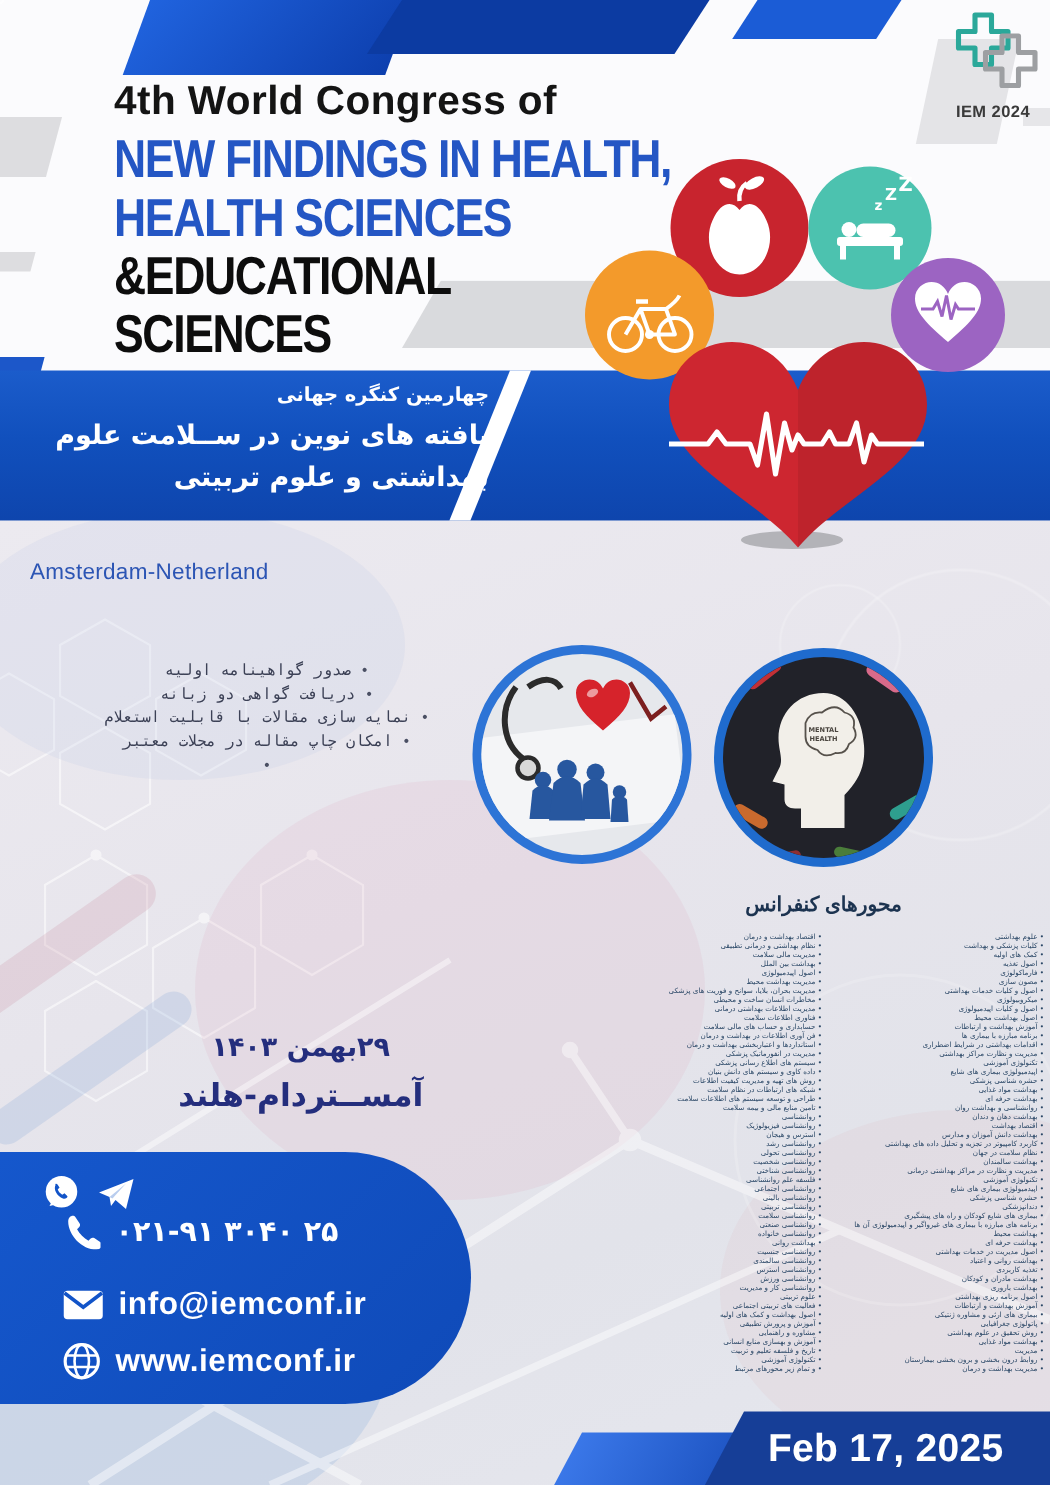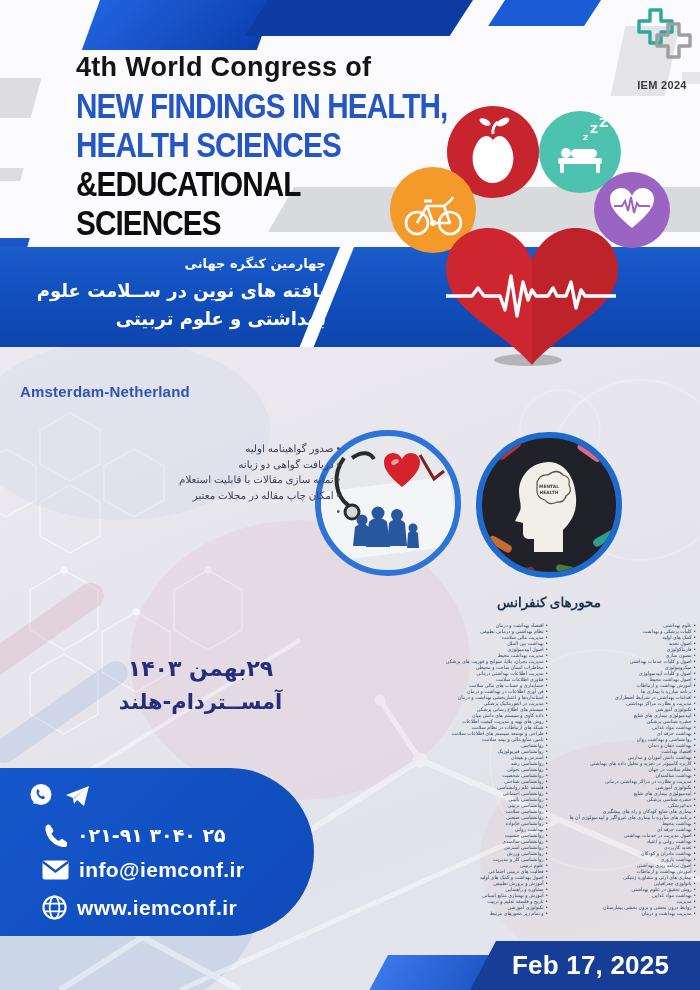--- a/index.html
+++ b/index.html
@@ -21,68 +21,68 @@
   .slab{background:#dddde0;z-index:2;}
   .slab1{left:-10px;top:78px;width:46px;height:40px;transform:skewX(-15deg);}
   .slab2{left:-6px;top:168px;width:28px;height:13px;transform:skewX(-15deg);}
   .slab-blue{left:-8px;top:238px;width:36px;height:13px;background:#1c57c9;transform:skewX(-15deg);z-index:2;}
   .slab-logo{left:618px;top:26px;width:54px;height:70px;transform:skewX(-12deg);background:#e4e4e7;z-index:2;}
   .slab-r2{left:682px;top:72px;width:22px;height:12px;background:#e6e6e9;z-index:2;}
   .gray-band{left:268px;top:187px;width:432px;height:45px;background:#d9dadd;z-index:2;
     clip-path:polygon(26px 0,100% 0,100% 100%,0 100%);}
   
   .logo{left:626px;top:8px;width:72px;z-index:6;text-align:center;}
-  .logo-label{font-size:11px;font-weight:700;color:#3a3a3a;letter-spacing:.3px;margin-top:15px;}
+  .logo-label{font-size:11px;font-weight:700;color:#3a3a3a;letter-spacing:.3px;margin-top:4px;}
   
   .header{left:76px;top:52px;z-index:6;}
   .pretitle{font-size:27px;font-weight:700;color:#141414;letter-spacing:.3px;}
   .headline{margin-top:4px;font-weight:900;font-size:33px;line-height:36px;letter-spacing:-1px;
     transform:scaleX(.9) scaleY(1.08);transform-origin:top left;}
   .headline .blue{color:#2456c4;}
   .headline .black{color:#0d0d0d;}
   
   .band{left:0;top:247px;width:700px;height:100px;z-index:3;
     background:linear-gradient(180deg,#1b5ccb 0%,#1150bd 45%,#0e45ad 100%);}
   .band-slash{left:340px;top:247px;width:14px;height:100px;background:#fff;transform:skewX(-22deg);
     transform-origin:top left;z-index:4;}
   .band-text{right:374px;top:256px;width:330px;z-index:6;direction:rtl;text-align:right;color:#fff;
     font-family:"DejaVu Sans","Liberation Sans",sans-serif;}
   .band-small{font-size:13px;font-weight:700;margin-bottom:6px;}
   .band-big{font-size:18px;font-weight:800;line-height:28px;}
   
-  .location{left:20px;top:383px;z-index:6;font-size:15px;font-weight:700;color:#2c55b4;letter-spacing:.2px;}
-  .benefits{right:360px;top:441px;width:300px;z-index:6;direction:rtl;text-align:right;
-    font-family:Liberation Sans, sans-serif;}
+  .location{left:20px;top:373px;z-index:6;font-size:15px;font-weight:400;color:#2c55b4;letter-spacing:.2px;}
+  .benefits{right:372px;top:441px;width:300px;z-index:6;direction:rtl;text-align:center;
+    font-family:Liberation Mono, monospace;}
   .benefit-item{font-size:10.3px;line-height:15.7px;color:#3c4156;font-weight:500;}
   .benefit-item::before{content:"•  ";color:#4a4f63;}
   
   svg.art{top:0;left:0;z-index:5;pointer-events:none;}
   
   .topics-heading{left:468px;top:594px;width:162px;z-index:6;text-align:center;direction:rtl;
-    font-family:Liberation Serif, serif;font-size:13.5px;font-weight:800;color:#1c3350;}
+    font-family:Liberation Sans, sans-serif;font-size:13.5px;font-weight:800;color:#1c3350;}
   .topics-col{top:623px;width:150px;z-index:6;direction:rtl;text-align:right;
     font-family:"DejaVu Sans",sans-serif;}
   .topics-col-right{right:4px;}
   .topics-col-left{right:152px;}
   .topic-item{font-size:4.8px;line-height:6px;color:#2b4867;font-weight:500;}
   .topic-item::before{content:"• ";color:#2b4867;}
   
   .date-fa{left:103px;top:656px;width:195px;z-index:6;text-align:center;direction:rtl;
     font-family:"DejaVu Sans",sans-serif;color:#242e7d;}
-  .date-fa .l1{font-size:22px;font-weight:900;}
+  .date-fa .l1{font-size:18px;font-weight:900;margin-top:32px;}
   .date-fa .l2{font-size:21px;font-weight:900;margin-top:9px;}
   
   .contact{left:-70px;top:768px;width:384px;height:168px;z-index:6;
     background:linear-gradient(135deg,#1659cf 0%,#0f4ab8 100%);
     border-top-right-radius:95px;border-bottom-right-radius:95px;}
   .c-row{position:absolute;left:98px;display:flex;align-items:center;gap:10px;color:#fff;}
   .c-row .num{direction:ltr;font-family:"DejaVu Sans",sans-serif;font-size:19px;font-weight:700;letter-spacing:2px;}
   .c-row .latin{font-size:21px;font-weight:800;letter-spacing:.4px;}
   .c-r1{top:14px;}
-  .c-r2{top:54px;left:112px;}
+  .c-r2{top:40px;left:112px;}
   .c-r3{top:90px;left:112px;}
   .c-r4{top:127px;left:112px;}
   
   .foot-light{left:388px;top:955px;width:120px;height:35px;transform:skewX(-28deg);transform-origin:top left;
     background:linear-gradient(90deg,#3a77e8,#1c52c0);z-index:6;}
   .foot-dark{left:496px;top:941px;width:240px;height:49px;transform:skewX(-28deg);transform-origin:top left;
     background:#163e97;z-index:6;}
   .foot-date{left:512px;top:950px;width:180px;z-index:7;color:#fff;font-size:26px;font-weight:800;
     letter-spacing:.2px;}
 </style>

